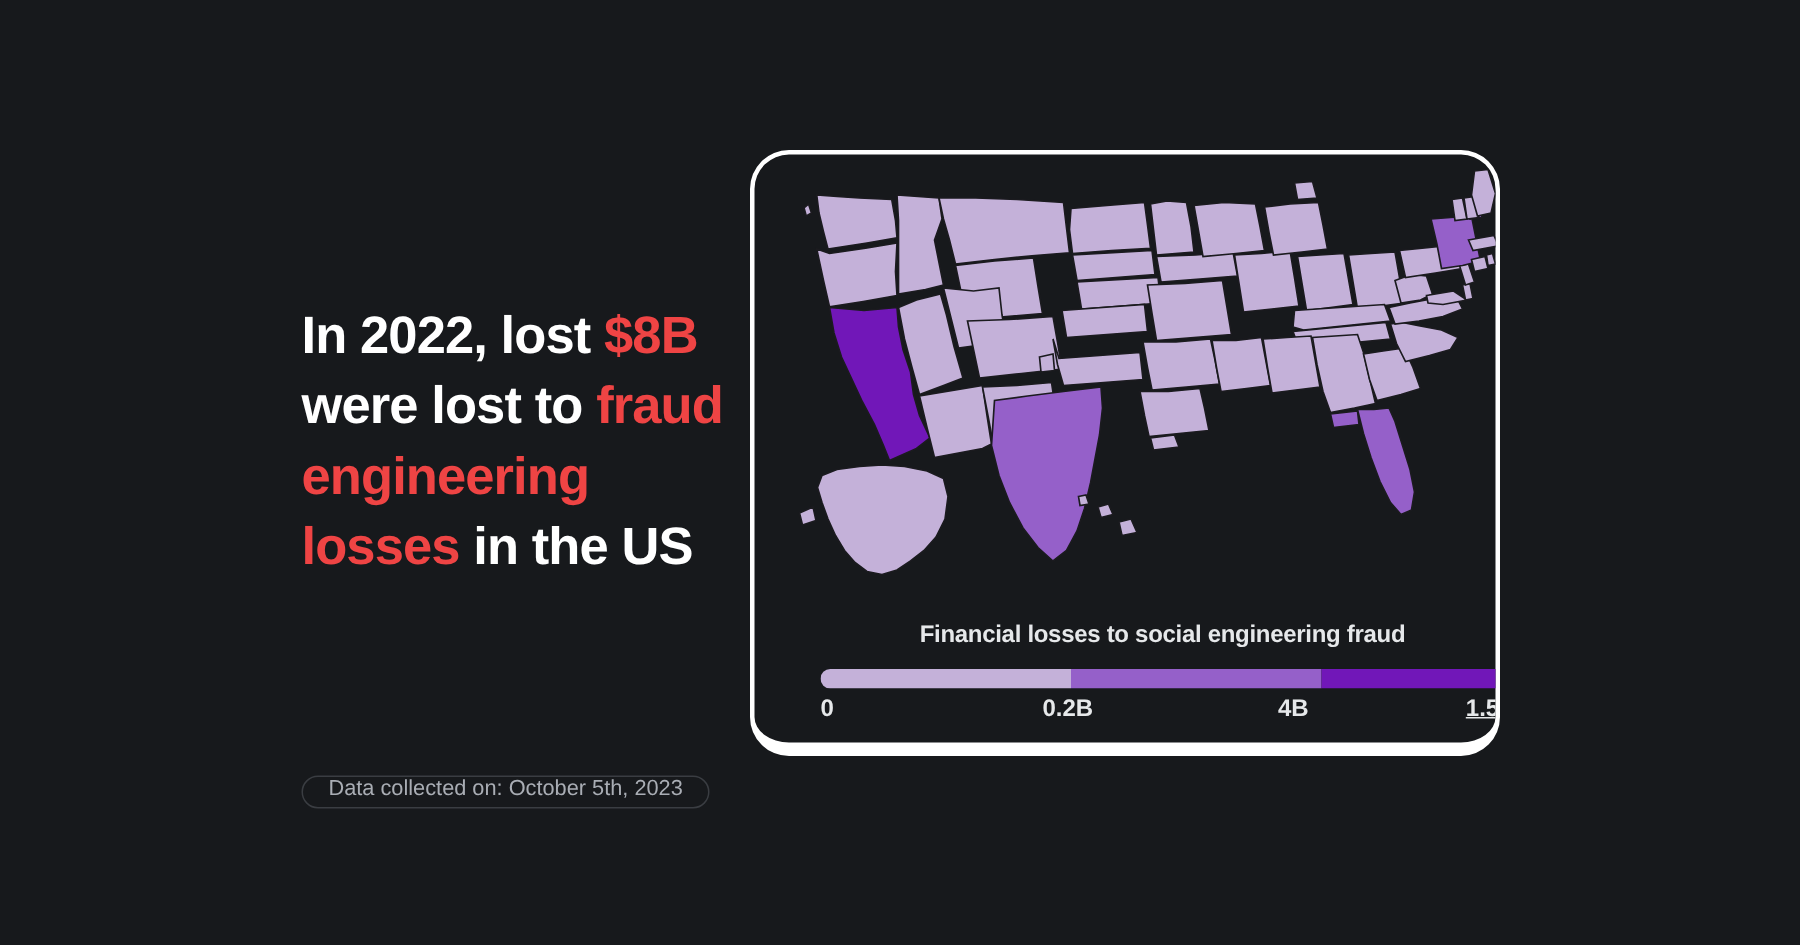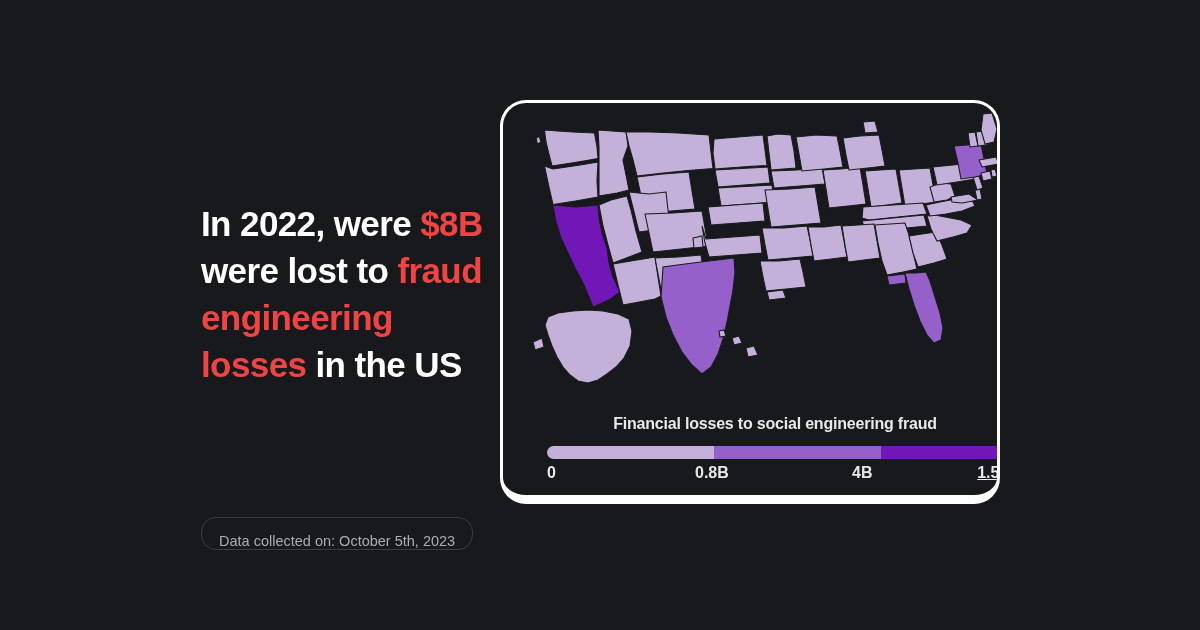--- a/index.html
+++ b/index.html
@@ -15,22 +15,22 @@
   #headline {
     position:absolute; left:201px; top:200px; width:300px;
     font-size:35px; font-weight:700; line-height:47px;
     letter-spacing:-0.6px; color:#ffffff;
   }
   #headline .accent { color:#ef4444; }
 
   
   #footnote {
     position:absolute; left:201px; top:517px;
-    height:33px; padding:0 17px;
-    display:flex; align-items:flex-end;
+    height:22px; padding:0 17px;
+    display:flex; align-items:flex-start;
     border:1px solid #3a3d42; border-radius:15px;
     color:#a9adb4; font-size:14.5px; white-space:nowrap;
   }
 
   
   #card {
     position:absolute; left:500px; top:100px;
     width:500px; height:404px;
     background:#17191c;
     border:3px solid #ffffff;
@@ -64,21 +64,21 @@
   #legend-ticks span:nth-child(2){ left:50%; transform:translateX(-84px); }
   #legend-ticks span:nth-child(3){ left:75%; transform:translateX(-43px); }
   #legend-ticks span:nth-child(4){ right:0;text-decoration:underline; }
 </style>
 </head>
 <body>
 
 <div id="stage">
 
   <h1 id="headline">
-    <span>In 2022, were </span><span class="accent">$8B</span>
+    <span>In 2022, lost </span><span class="accent">$8B</span>
     <span>were lost to </span><span class="accent">fraud</span>
     <span class="accent">engineering</span>
     <span class="accent">losses</span><span> in the US</span>
   </h1>
 
   <div id="footnote">
     <span>Data collected on: October 5th, 2023</span>
   </div>
 
   <div id="card">
@@ -142,20 +142,20 @@
 
     <div id="legend">
       <div id="legend-title">Financial losses to social engineering fraud</div>
       <div id="legend-bar">
           <div class="seg" style="background: rgb(196, 177, 217); width: 36%;"></div>
           <div class="seg" style="background: rgb(149, 96, 201); width: 36%;"></div>
           <div class="seg" style="background: rgb(113, 23, 184); width: 28%;"></div>
         </div>
       <div id="legend-ticks">
         <span>0</span>
-        <span>0.8B</span>
+        <span>0.2B</span>
         <span>4B</span>
         <span>1.5B</span>
       </div>
     </div>
 
   </div>
 </div>
 
 </body></html>

